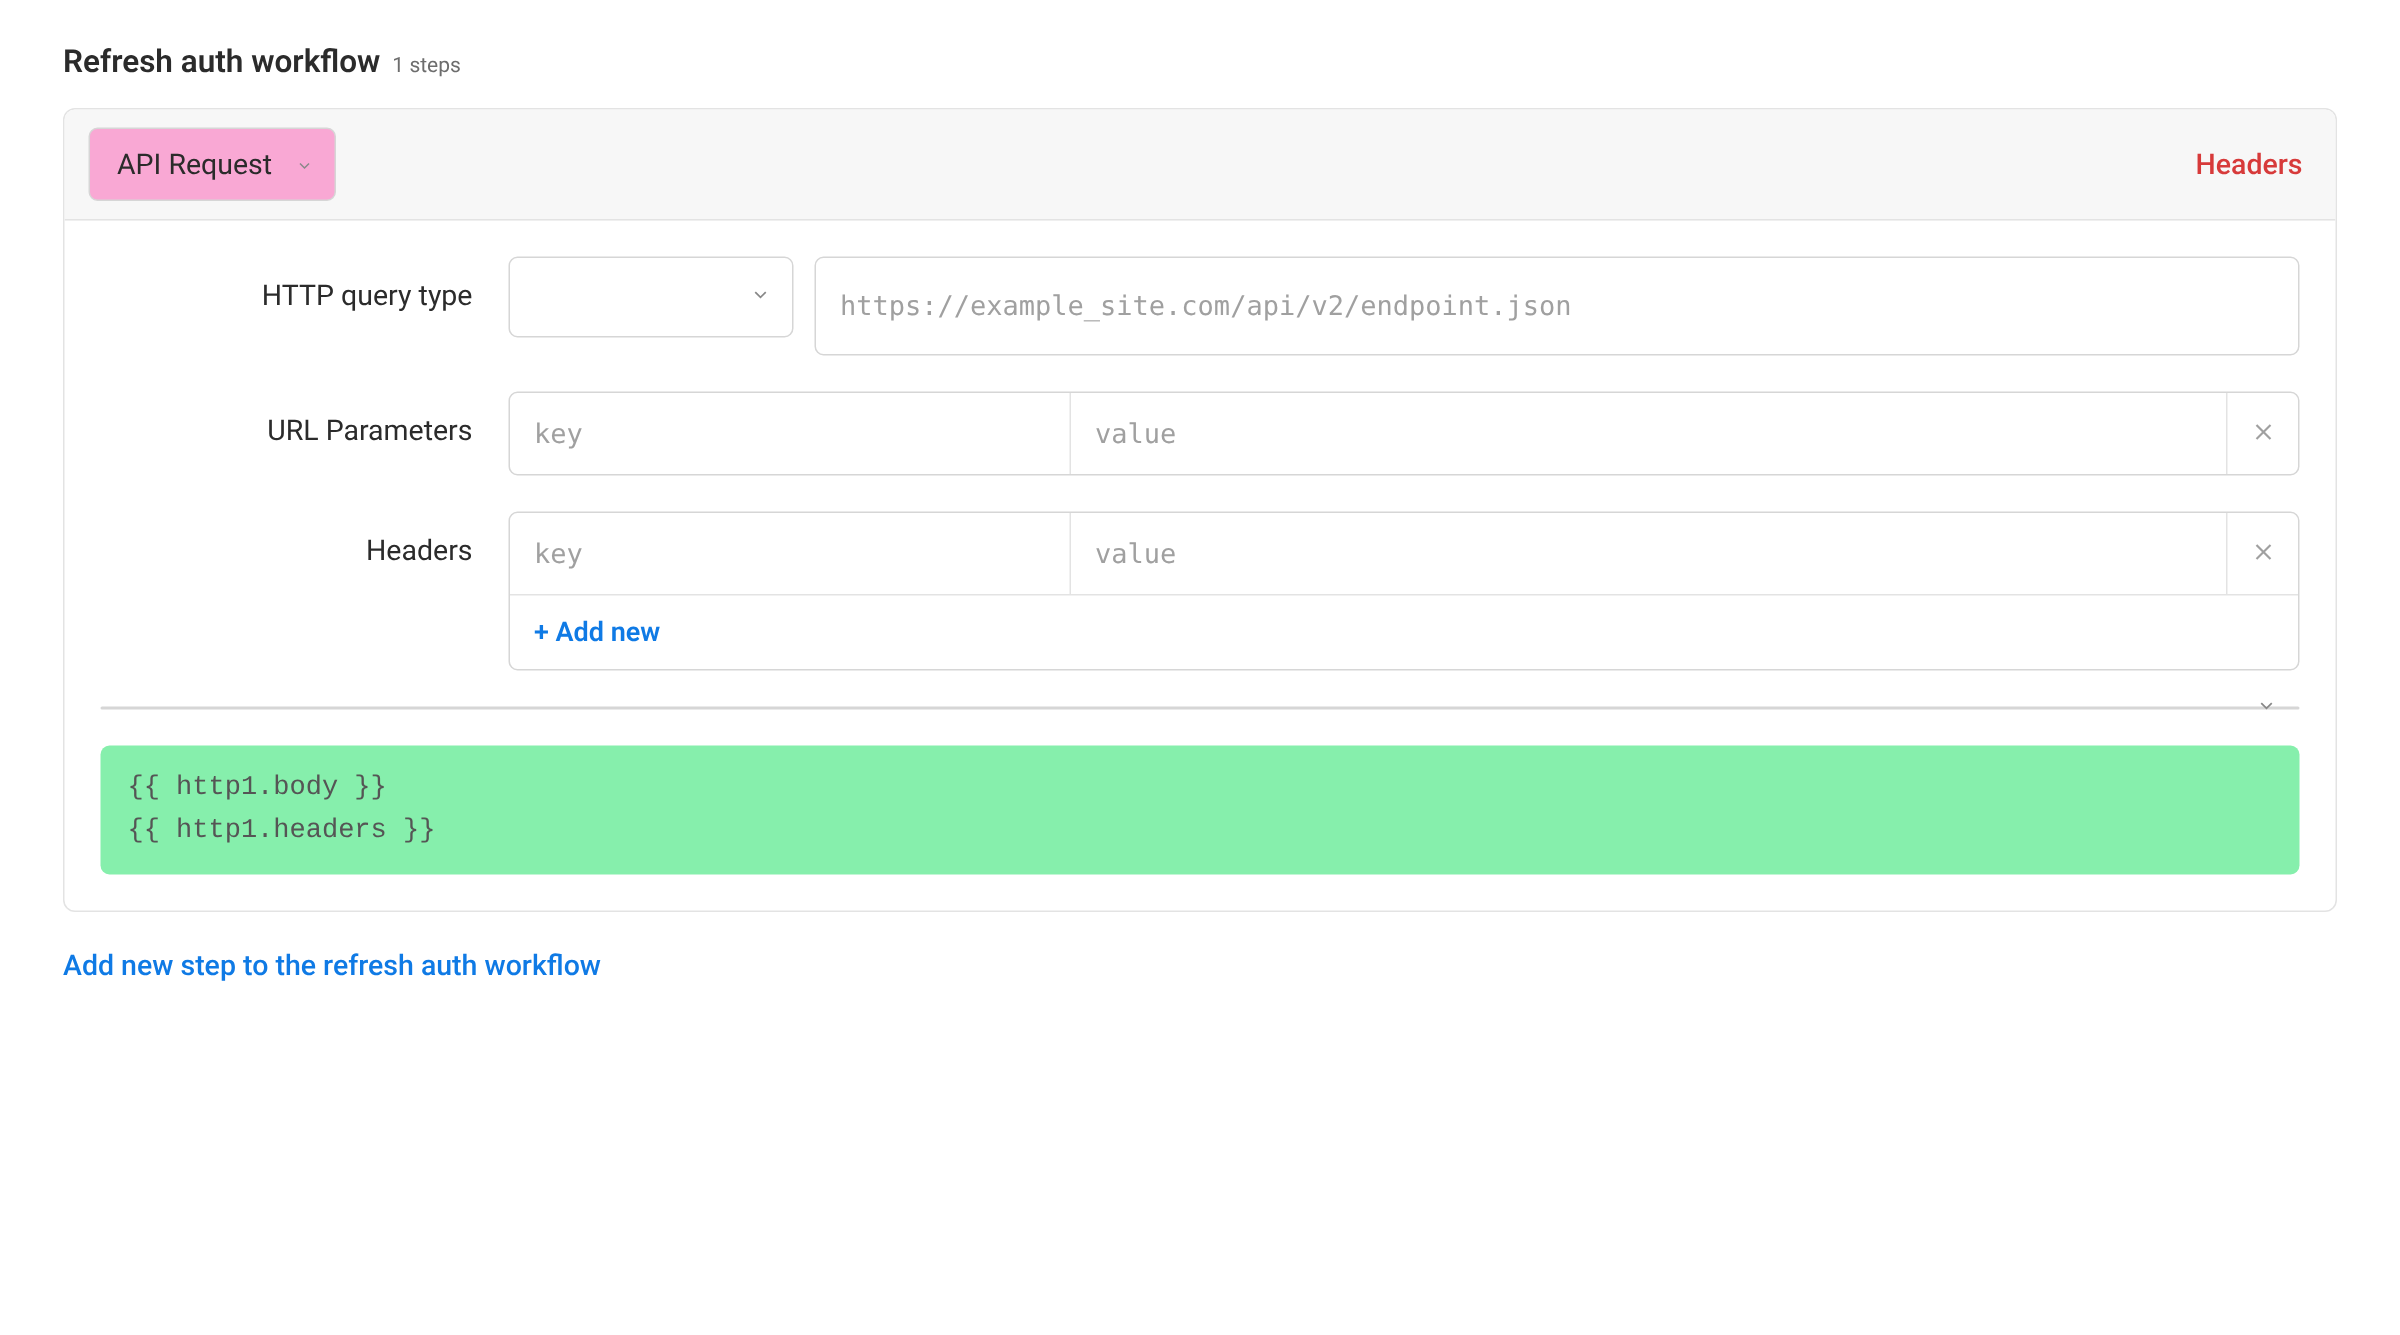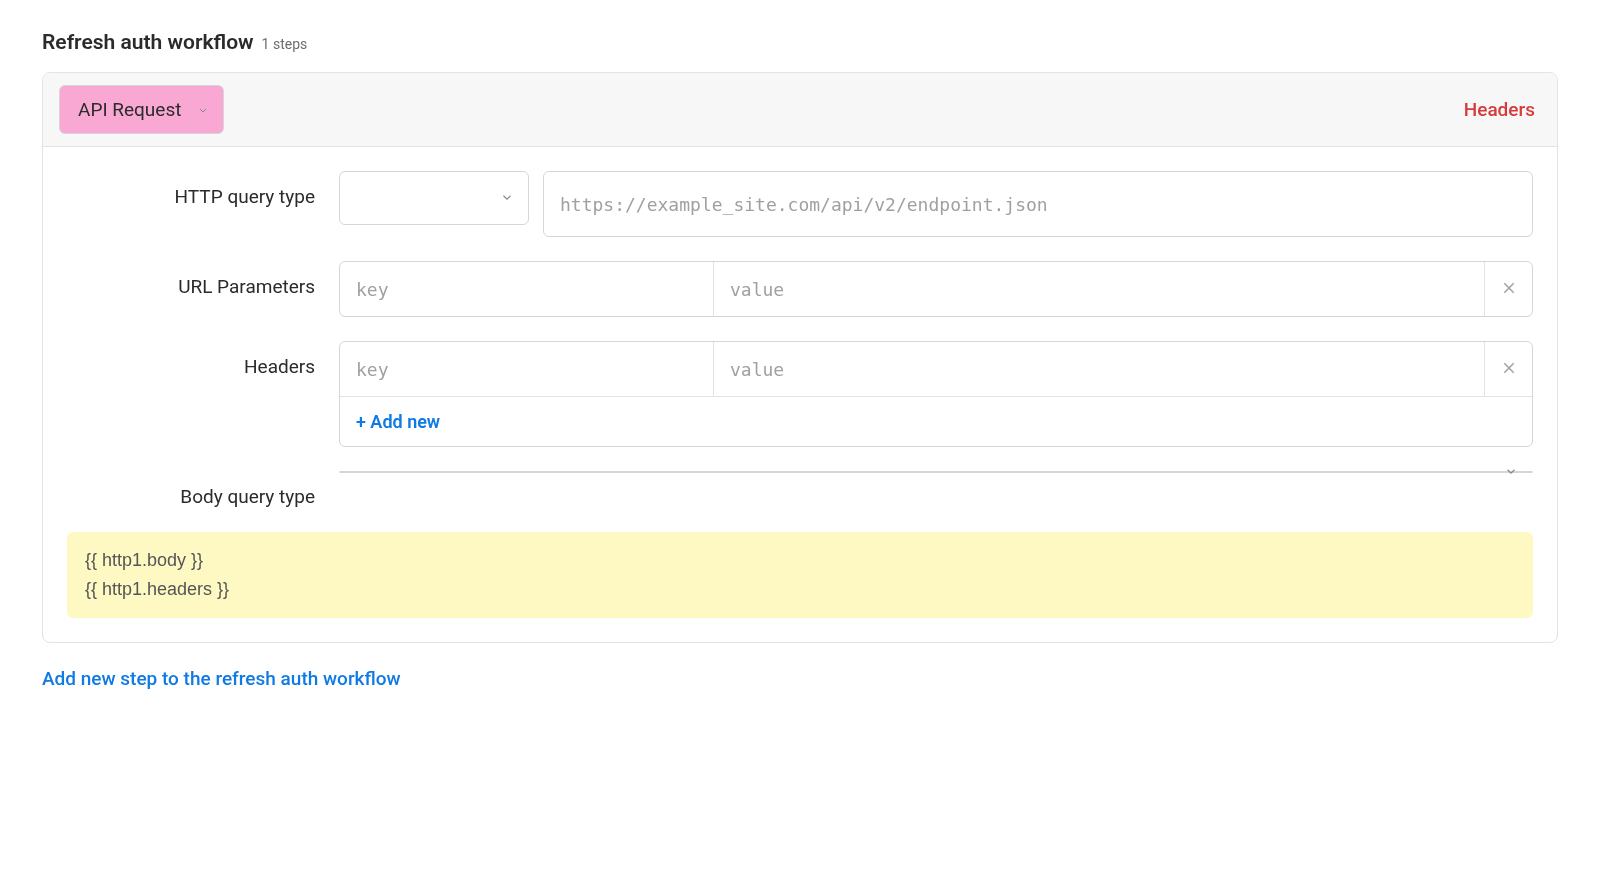--- a/index.html
+++ b/index.html
@@ -229,24 +229,24 @@
       text-align: center;
     }
     .code-content {
       flex: 1;
       padding: 14px 16px;
       font-family: ui-monospace, "SF Mono", Menlo, Consolas, monospace;
       font-size: 17px;
       color: #2b2b2b;
     }
     .exported-box {
-      background: #fef9c3;
+      background: #86efac;
       border-radius: 6px;
       padding: 14px 18px;
-      font-family: Liberation Sans, sans-serif;
+      font-family: Liberation Mono, monospace;
       font-size: 18px;
       color: #555;
       line-height: 1.6;
     }
     .footer-link {
       margin-top: 24px;
       color: #0f7ae5;
       font-size: 19px;
       font-weight: 500;
       cursor: pointer;
@@ -328,21 +328,20 @@
             </button>
           </div>
           <div class="add-new-row">
             <span class="add-new-link">+ Add new</span>
           </div>
         </div>
       </div>
     </div>
 
     <div class="form-row">
-      <div class="form-label">Body query type</div>
       <div class="form-control-area">
         <div class="select-box select-wide">
           <span class="select-chevron">
             <svg viewBox="0 0 24 24">
                 <polyline points="6 9 12 15 18 9"></polyline>
               </svg>
           </span>
         </div>
       </div>
     </div>

